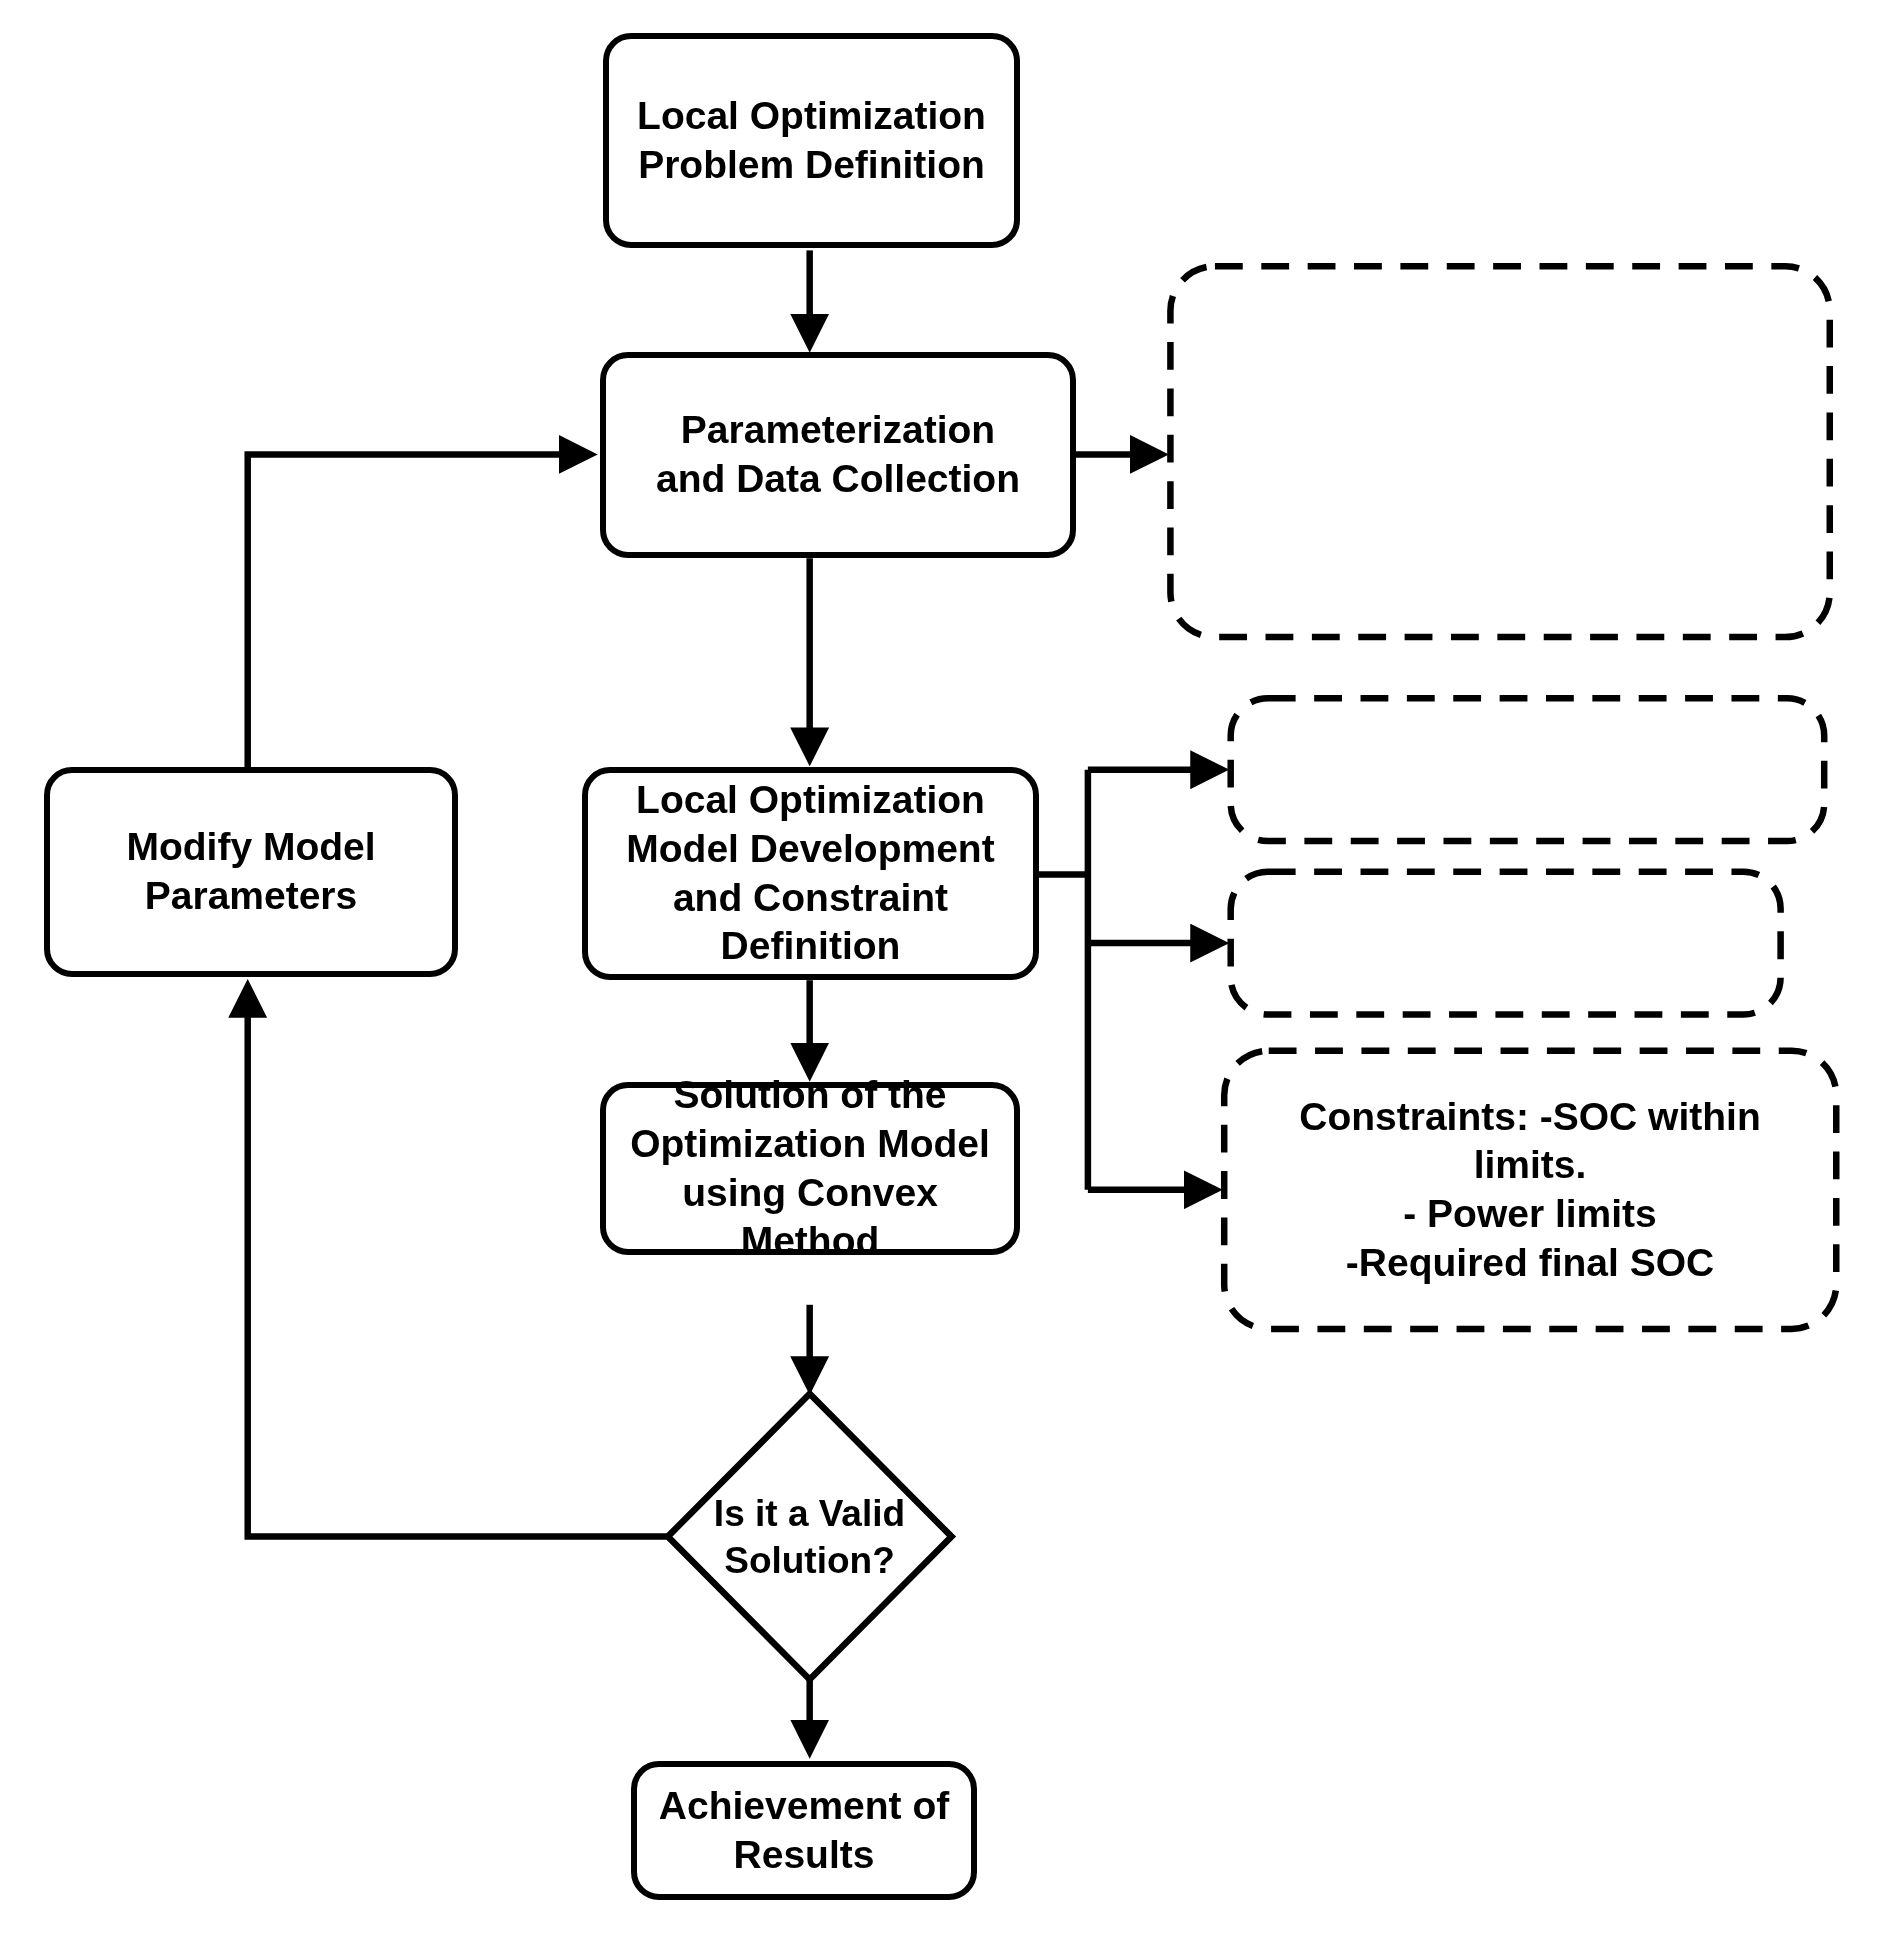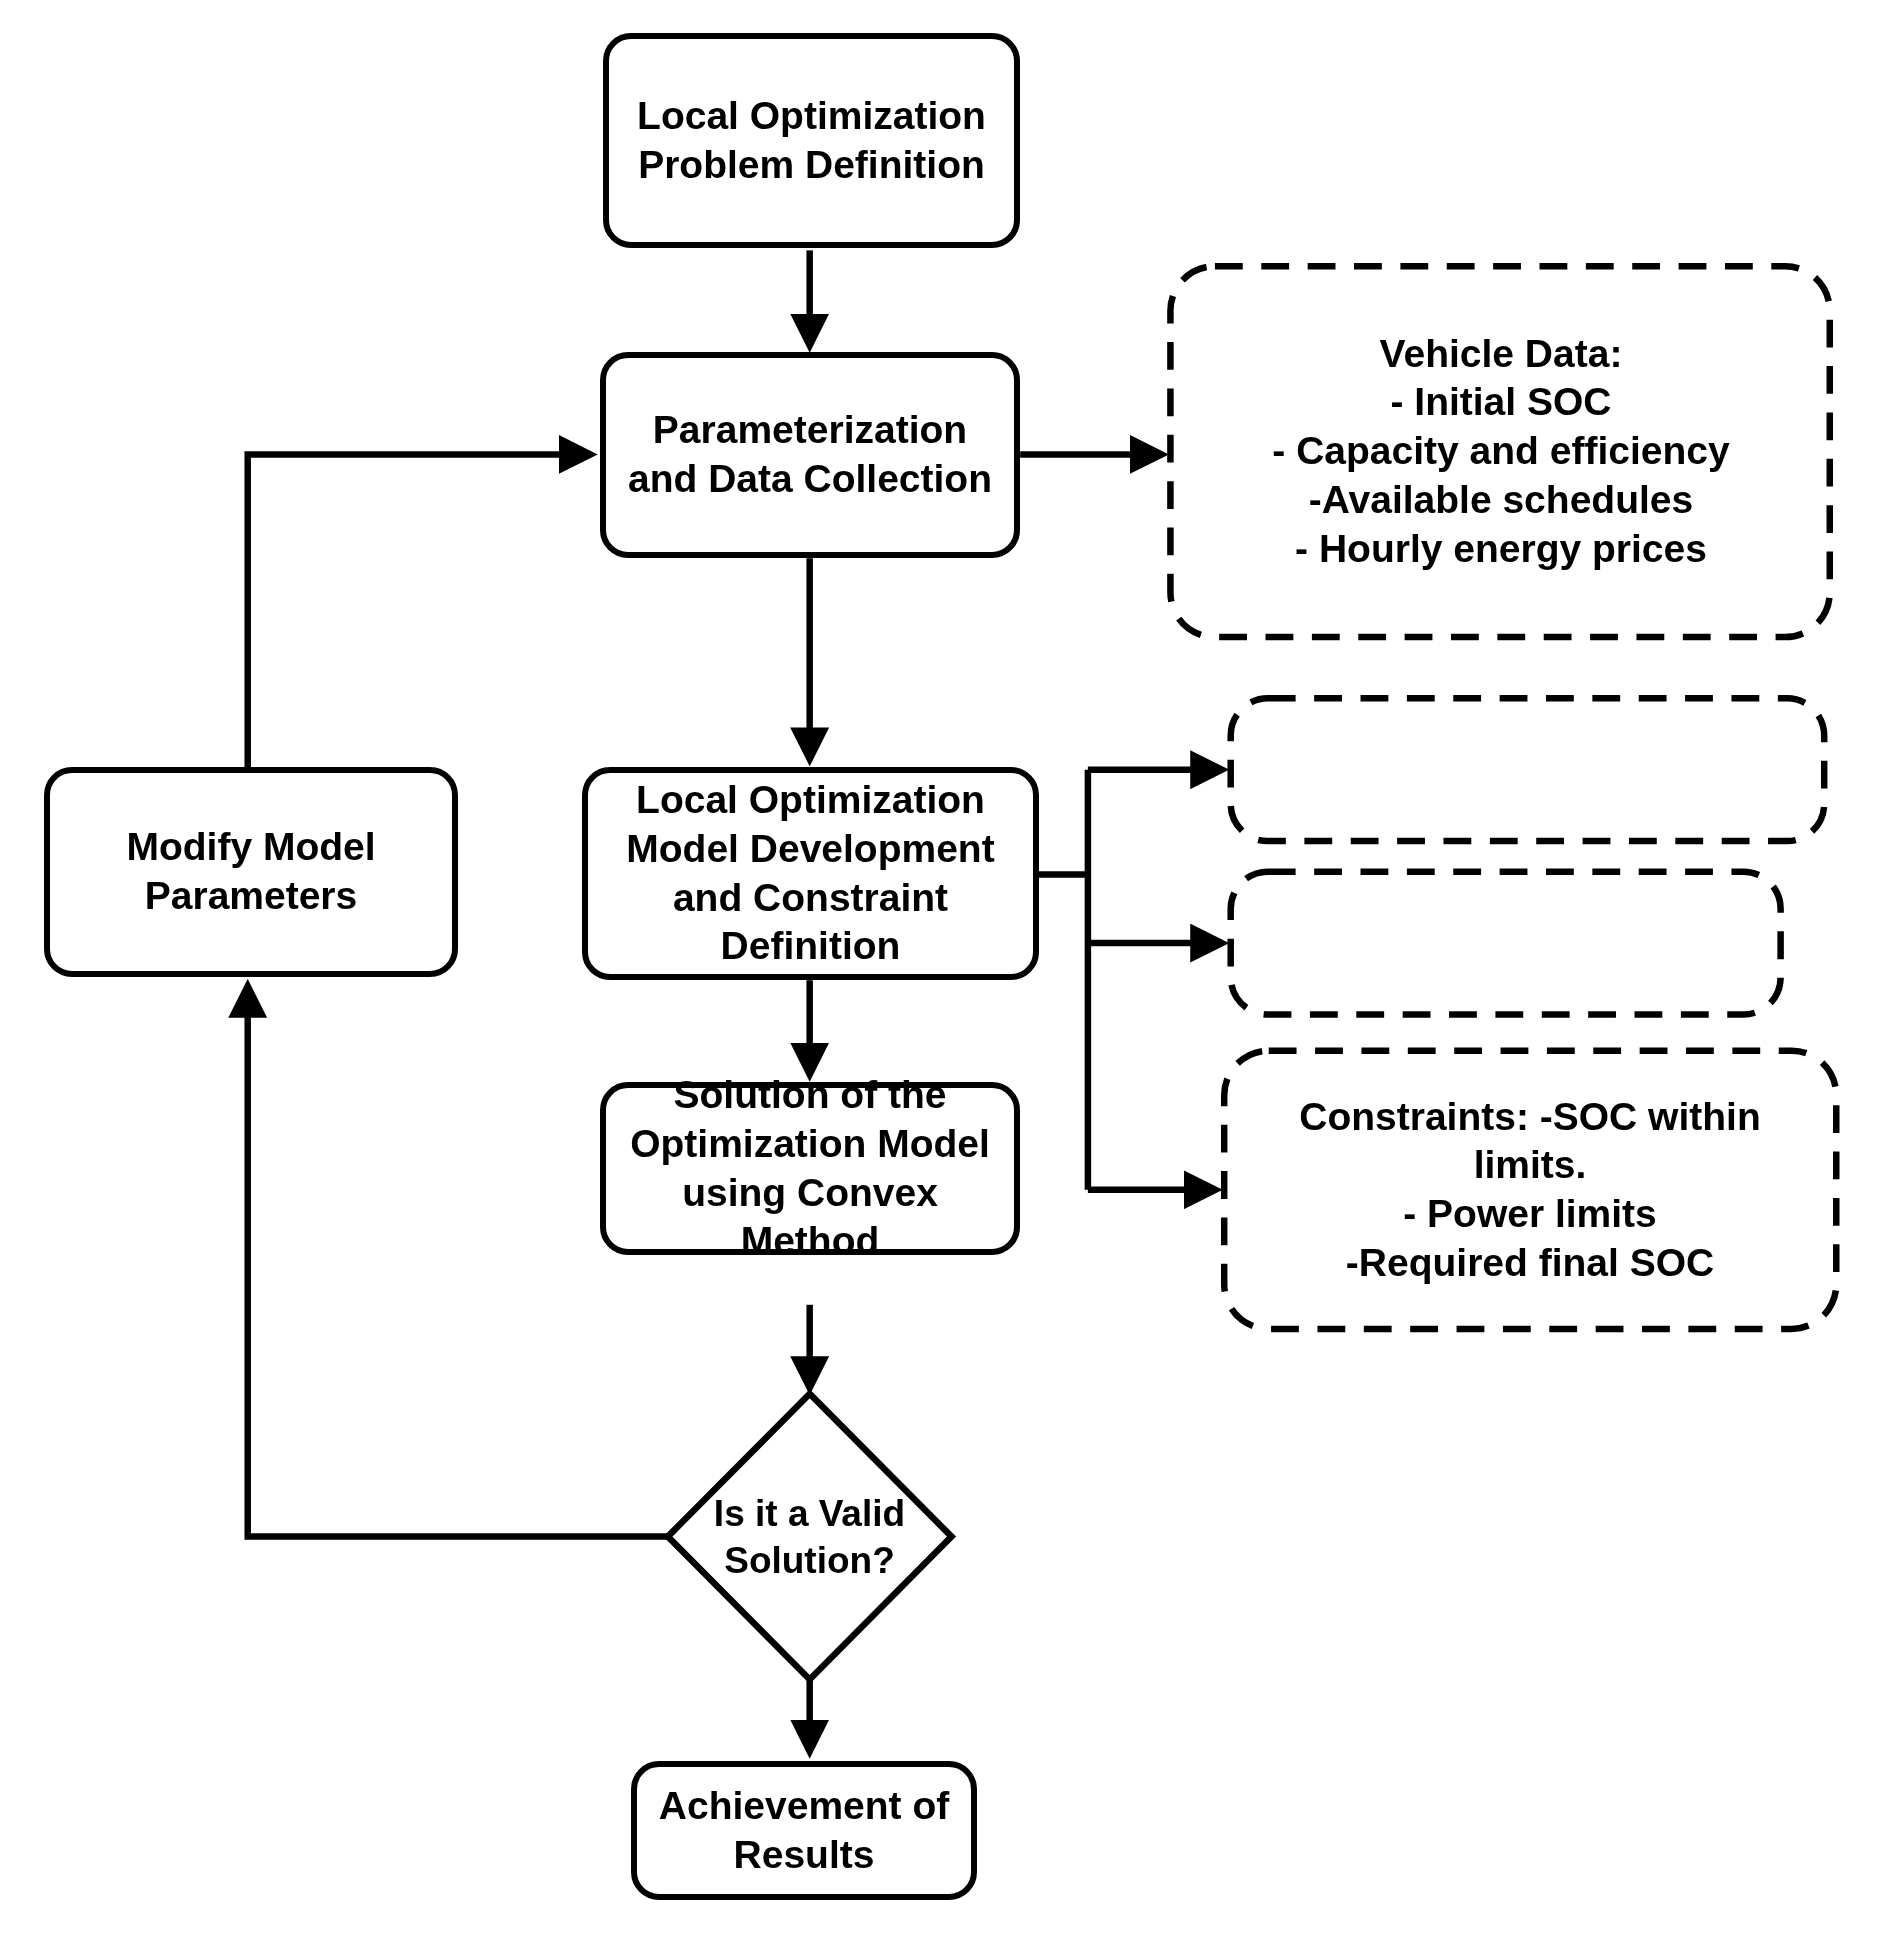--- a/index.html
+++ b/index.html
@@ -82,44 +82,39 @@
 
     <path d="M720,1657 L267,1657 L267,1064" fill="none" stroke="#000000" stroke-width="7" marker-end="url(#ah)"></path>
     <path d="M267,827 L267,490 L636,490" fill="none" stroke="#000000" stroke-width="7" marker-end="url(#ah)"></path>
 
     <polygon points="873,1503 1026,1657 873,1811 720,1657" fill="#ffffff" stroke="#000000" stroke-width="7"></polygon>
   </svg>
 
   <div class="node solid" style="left:603px; top:33px; width:417px; height:215px;">Local Optimization
 Problem Definition</div>
 
-  <div class="node solid" style="left:600px; top:352px; width:420px; height:206px;">Parameterization
+  <div class="node solid" style="left:600px; top:352px; width:476px; height:206px;">Parameterization
 and Data Collection</div>
 
   <div class="node solid" style="left:582px; top:767px; width:457px; height:213px;">Local Optimization
 Model Development
 and Constraint
 Definition</div>
 
   <div class="node solid" style="left:600px; top:1082px; width:420px; height:173px;">Solution of the
 Optimization Model
 using Convex
 Method</div>
 
   <div class="node solid" style="left:44px; top:767px; width:414px; height:210px;">Modify Model
 Parameters</div>
 
   <div class="node solid" style="left:631px; top:1761px; width:346px; height:139px;">Achievement of
 Results</div>
 
-  <div class="node overlay" style="left:1171px; top:266px; width:660px; height:371px;">Vehicle Data:
-- Initial SOC
-- Capacity and efficiency
--Available schedules
-- Hourly energy prices</div>
 
 
 
   <div class="node overlay" style="left:1224px; top:1051px; width:612px; height:278px;">Constraints: -SOC within
 limits.
 - Power limits
 -Required final SOC</div>
 
   <div class="node overlay diamond-label" style="left:661px; top:1441px; width:297px; height:193px;">Is it a Valid
 Solution?</div>

